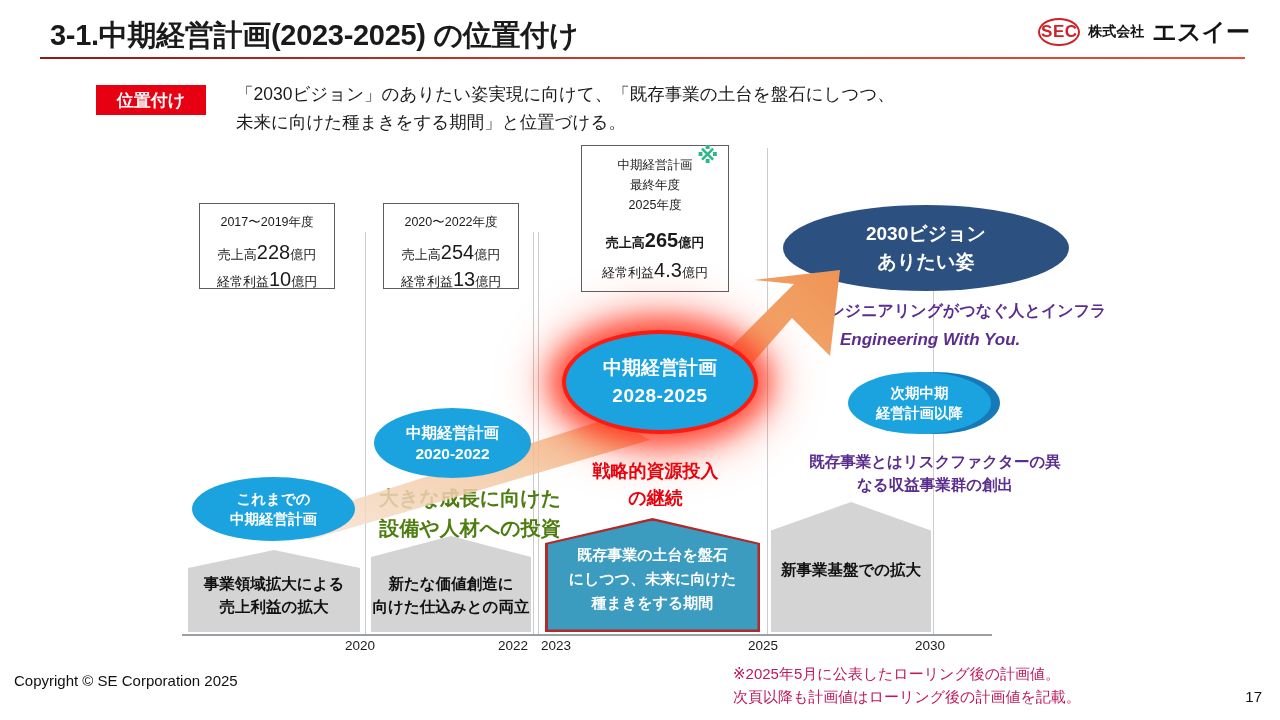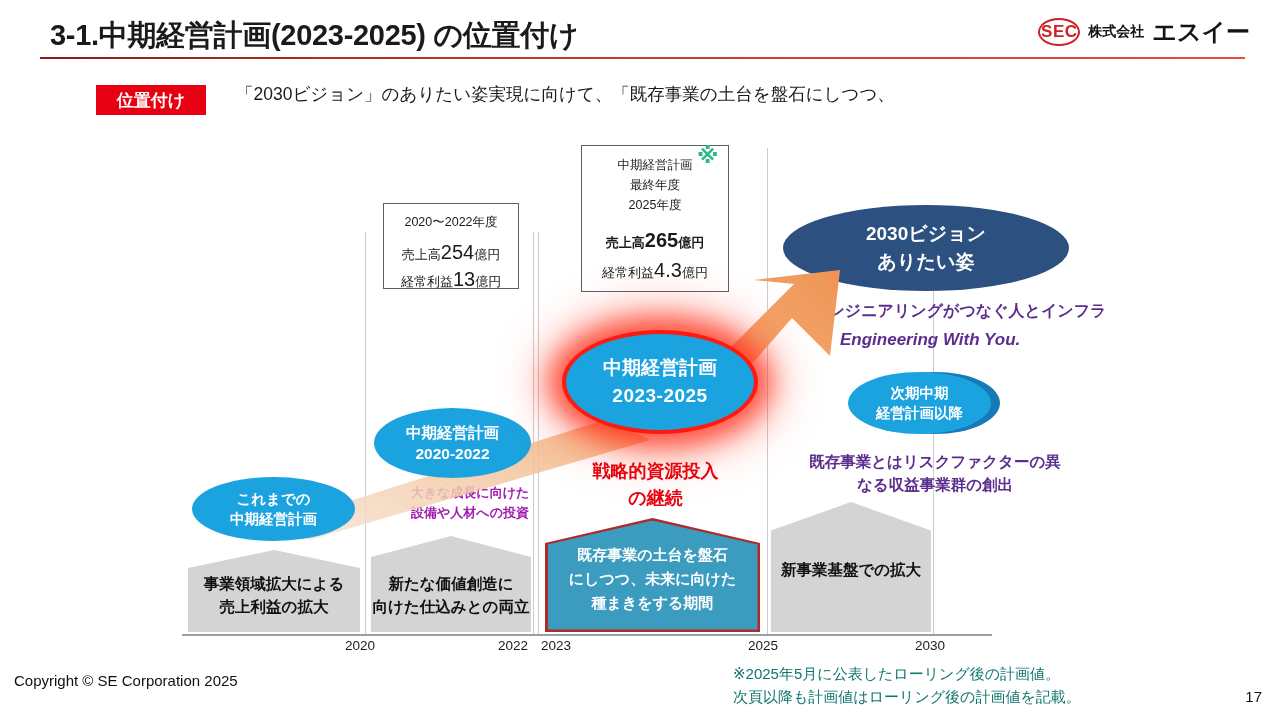--- a/index.html
+++ b/index.html
@@ -102,70 +102,80 @@
     background:#3c9cbf;
     clip-path:polygon(0% 22%, 50% 0%, 100% 22%, 100% 100%, 0% 100%);
     display:flex;flex-direction:column;align-items:center;justify-content:flex-end;
   }
   .pent-teal-fill .t{
     font-size:15px;font-weight:700;color:#fff;line-height:1.62;padding-bottom:14px;text-align:center;
   }
 
   
   .cap{position:absolute;text-align:center;font-weight:700;line-height:1.5;}
-  .cap.dark{color:#a21caf;font-size:13px;}
+  .cap.dark{color:#4d7c0f;font-size:20px;}
   .cap.purple{color:#5b2d8e;font-size:15.5px;}
   .cap.red{color:#e8000d;font-size:18px;}
 
   .tagline-jp{position:absolute;color:#5b2d8e;font-weight:700;font-size:16px;white-space:nowrap;}
   .tagline-en{position:absolute;color:#5b2d8e;font-weight:700;font-size:17px;white-space:nowrap;}
 
   
   .ribbon{position:absolute;}
   .bigarrow{position:absolute;z-index:4;}
 
   
   .copy{position:absolute;left:14px;top:672px;font-size:15px;color:#111;}
   .pageno{position:absolute;right:18px;top:688px;font-size:15px;color:#111;}
   .note{
-    position:absolute;left:733px;top:662px;color:#0f766e;font-size:15px;line-height:1.55;white-space:nowrap;
+    position:absolute;left:733px;top:662px;color:#be185d;font-size:15px;line-height:1.55;white-space:nowrap;
   }
 </style>
 </head>
 <body>
 
 <div class="slide">
 
   <div class="hdr-title">3-1.中期経営計画(2023-2025)  の位置付け</div>
   <div class="hdr-rule"></div>
 
   <div class="logo-wrap">
     <div class="logo-oval">SEC</div>
     <div class="logo-kk">株式会社</div>
     <div class="logo-name">エスイー</div>
   </div>
 
   <div class="badge">位置付け</div>
   <div class="lead">
     <div>「2030ビジョン」のありたい姿実現に向けて、「既存事業の土台を盤石にしつつ、</div>
+    <div>未来に向けた種まきをする期間」と位置づける。</div>
   </div>
 
   <div class="vline" style="left:365px;top:232px;height:402px;"></div>
   <div class="vline" style="left:533px;top:232px;height:402px;"></div>
   <div class="vline" style="left:538px;top:232px;height:402px;"></div>
   <div class="vline" style="left:767px;top:148px;height:486px;"></div>
   <div class="vline" style="left:933px;top:232px;height:402px;"></div>
 
   <div class="axis"></div>
   <div class="axis-lbl" style="left:345px;">2020</div>
   <div class="axis-lbl" style="left:498px;">2022</div>
   <div class="axis-lbl" style="left:541px;">2023</div>
   <div class="axis-lbl" style="left:748px;">2025</div>
   <div class="axis-lbl" style="left:915px;">2030</div>
 
+  <div class="dbox" style="left:199px;top:203px;width:136px;height:86px;padding-top:10px;">
+    <div class="yr">2017〜2019年度</div>
+    <div class="row" style="margin-top:10px;">
+      <span>売上高</span><span class="big">228</span><span>億円</span>
+    </div>
+    <div class="row" style="margin-top:4px;">
+      <span>経常利益</span><span class="big">10</span><span>億円</span>
+    </div>
+  </div>
 
   <div class="dbox" style="left:383px;top:203px;width:136px;height:86px;padding-top:10px;">
     <div class="yr">2020〜2022年度</div>
     <div class="row" style="margin-top:10px;">
       <span>売上高</span><span class="big">254</span><span>億円</span>
     </div>
     <div class="row" style="margin-top:4px;">
       <span>経常利益</span><span class="big">13</span><span>億円</span>
     </div>
   </div>
@@ -205,21 +215,21 @@
     <polygon points="10,128 122,16 82,12 168,2 158,88 120,50 48,132" fill="url(#ag)"></polygon>
   </svg>
 
   <div class="ell-navy" style="left:783px;top:205px;width:286px;height:86px;">
     <div class="l1">2030ビジョン</div>
     <div class="l2">ありたい姿</div>
   </div>
 
   <div class="ell-main" style="left:562px;top:330px;width:188px;height:96px;">
     <div class="l1">中期経営計画</div>
-    <div class="l2">2023-2025</div>
+    <div class="l2">2028-2025</div>
   </div>
 
   <div class="ell cyan" style="left:374px;top:408px;width:157px;height:70px;z-index:3;">
     <div class="l1" style="font-size:15.5px;">中期経営計画</div>
     <div class="l2" style="font-size:15.5px;margin-top:2px;">2020-2022</div>
   </div>
 
   <div class="ell cyan" style="left:192px;top:477px;width:163px;height:64px;z-index:3;">
     <div class="l1" style="font-size:14.5px;text-align:right;">これまでの</div>
     <div class="l2" style="font-size:14.5px;margin-top:2px;">中期経営計画</div>

